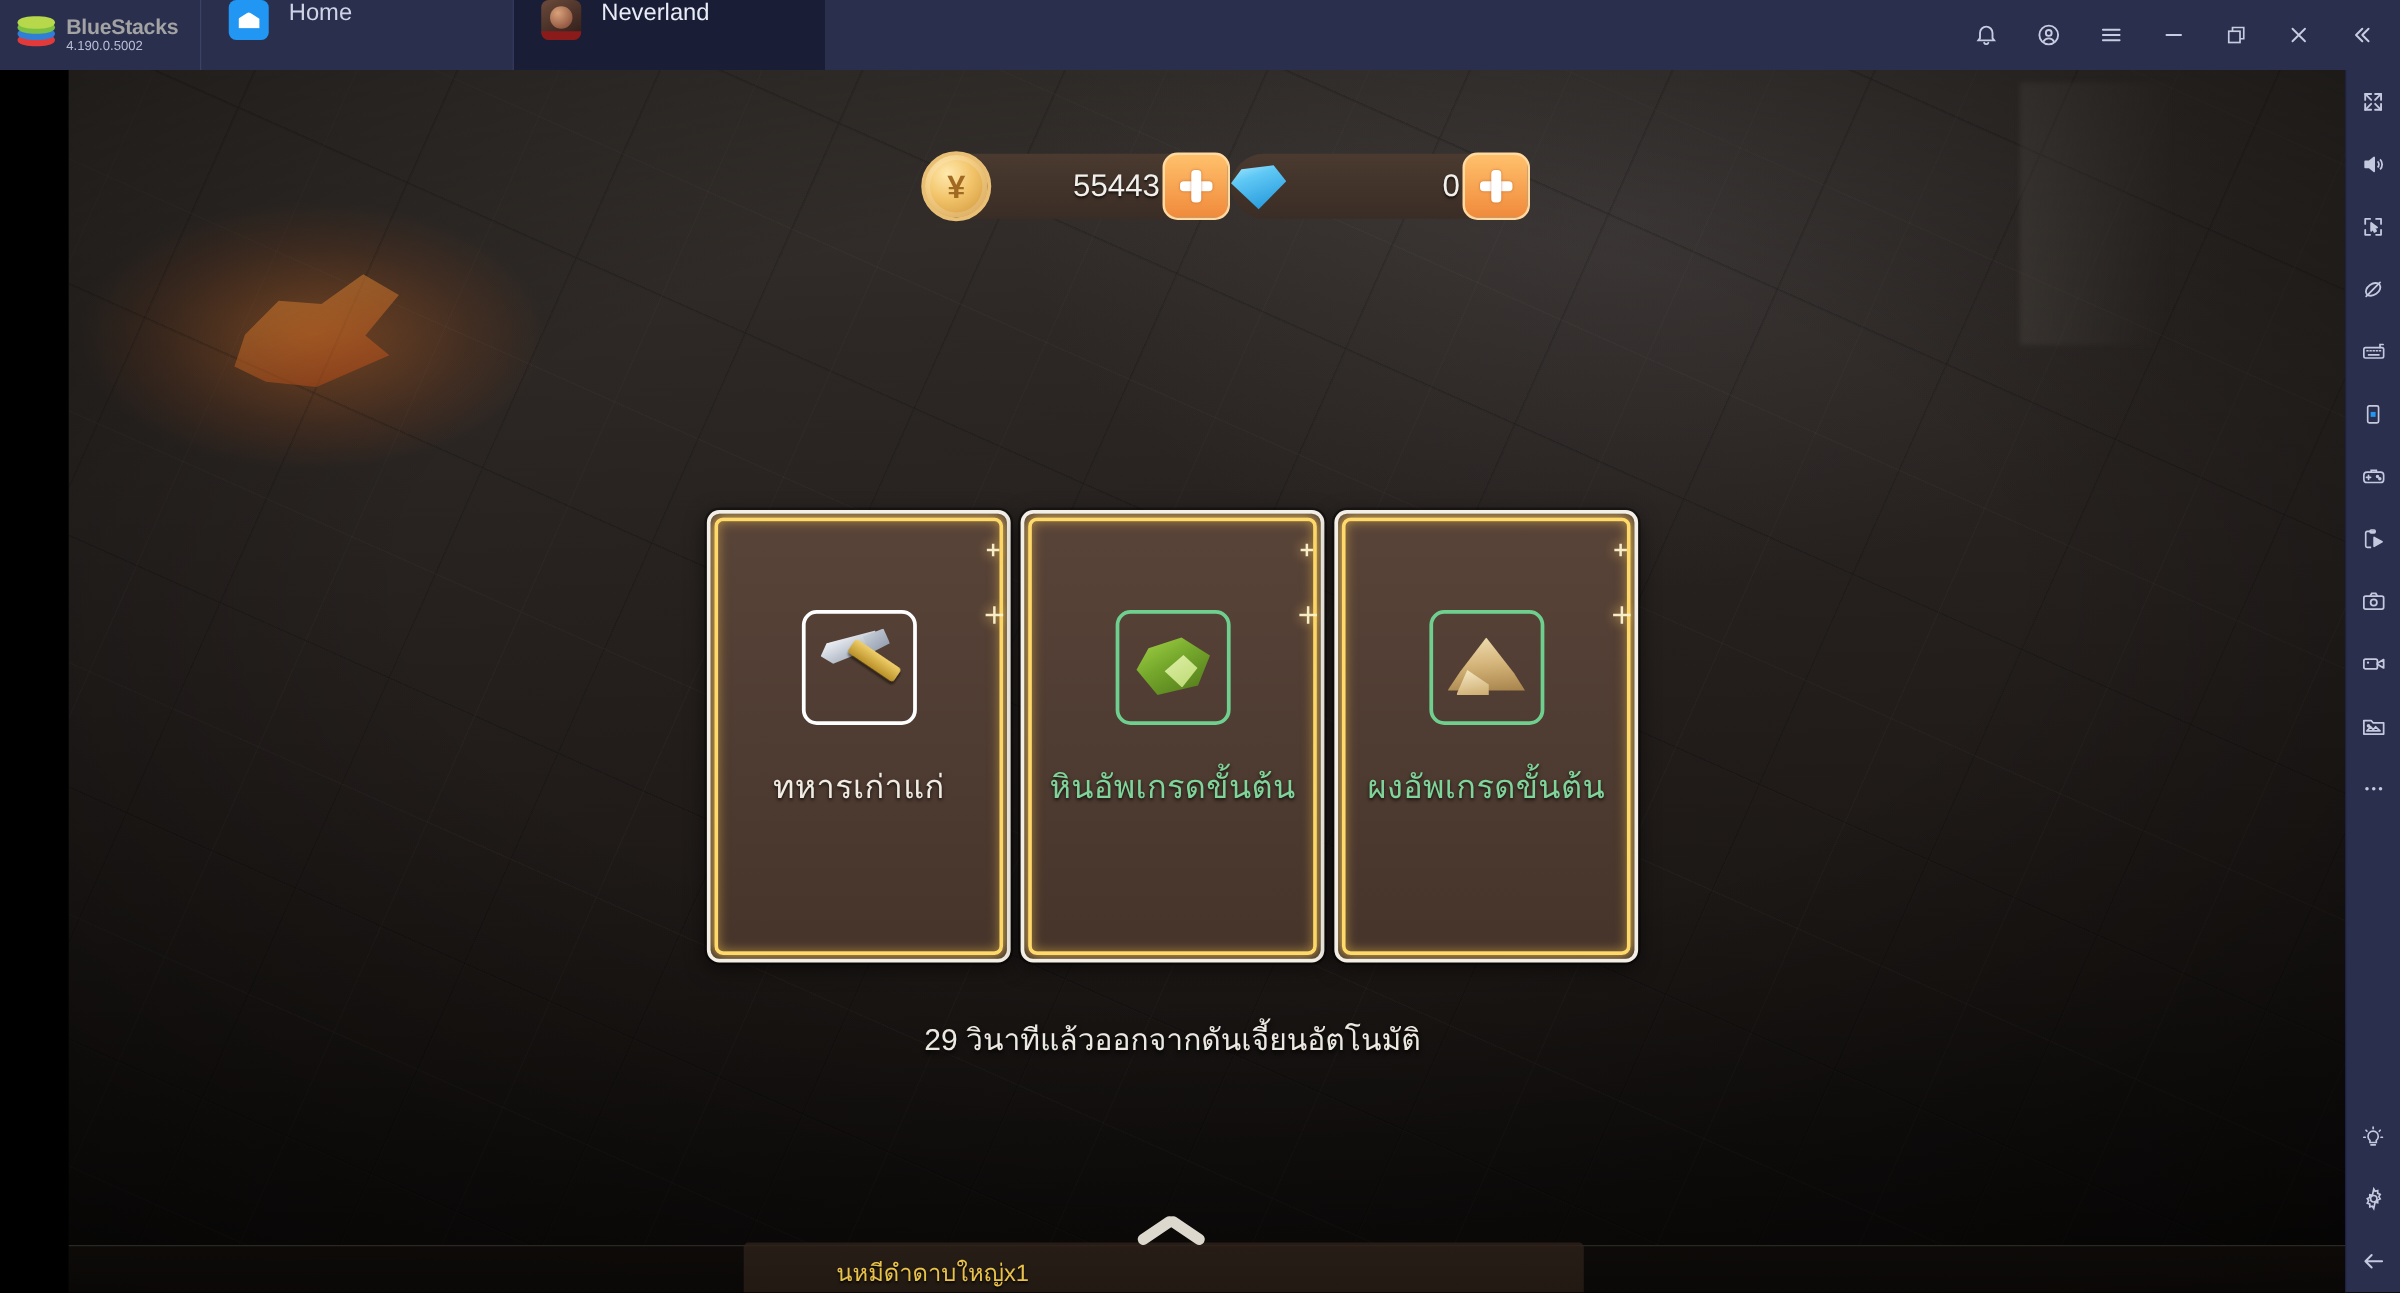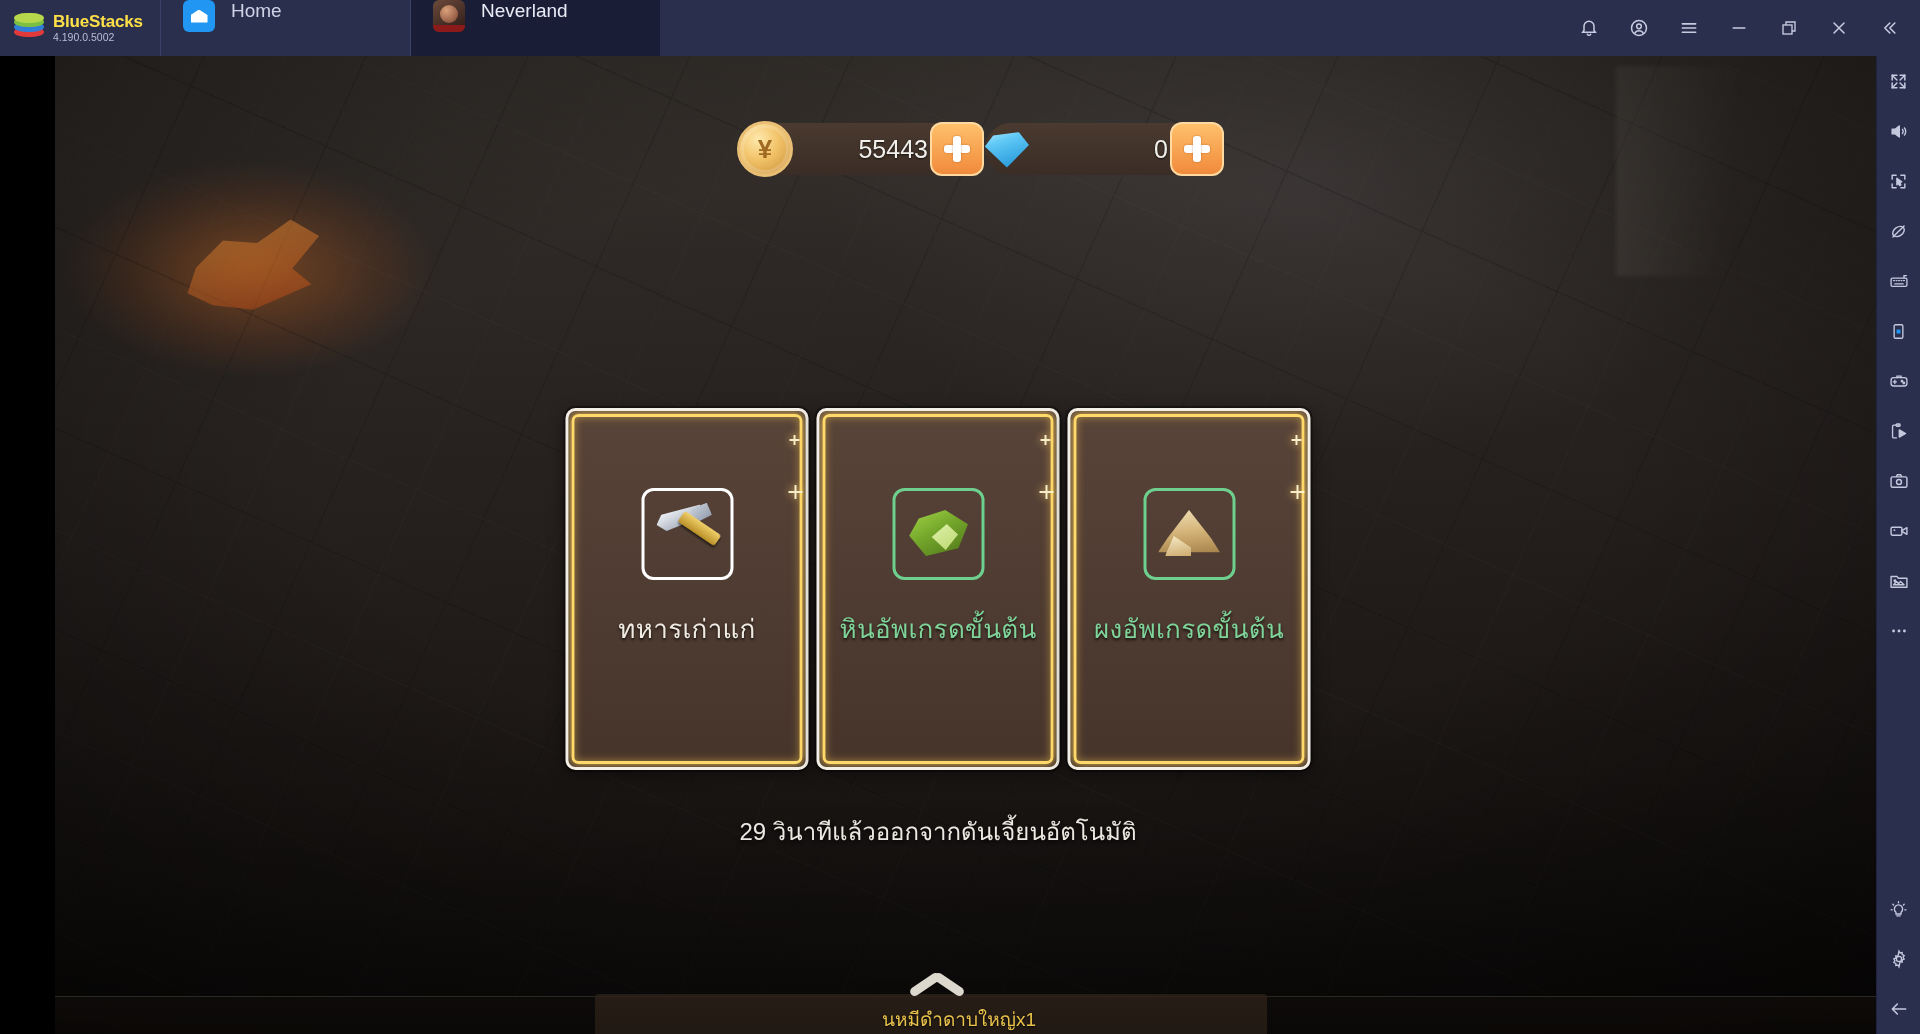--- a/index.html
+++ b/index.html
@@ -19,21 +19,21 @@
     width:160px; display:flex; align-items:center; gap:9px;
     padding-left:14px; flex:0 0 160px;
   }
   .bs-logo{ width:30px; height:30px; position:relative; flex:0 0 30px;}
   .bs-logo i{ position:absolute; left:0; width:30px; height:10px; border-radius:50%/60%; display:block;}
   .bs-logo i:nth-child(1){ top:14px; background:#e23a3a;}
   .bs-logo i:nth-child(2){ top:9px;  background:#2f7fd8;}
   .bs-logo i:nth-child(3){ top:4px;  background:#7bc043;}
   .bs-logo i:nth-child(4){ top:0px;  background:#b6d84a;}
   .brand-txt{ display:flex; flex-direction:column; line-height:1.05; }
-  .brand-name{ color:#fde047; font-size:17px; font-weight:bold; letter-spacing:-.2px;}
+  .brand-name{ color:#a3a3a3; font-size:17px; font-weight:bold; letter-spacing:-.2px;}
   .brand-ver{ color:#b9bdd4; font-size:10.5px; margin-top:2px;}
 
   .tabs{ display:flex; align-items:stretch; flex:0 0 auto; }
   .tab{
     width:250px; display:flex; align-items:flex-start; gap:16px; padding-left:22px;
     border-left:1px solid #3c4168; position:relative; cursor:pointer;
   }
   .tab.active{ background:#191d35; }
   .tab-label{ color:#cfd3e6; font-size:19px; white-space:nowrap; }
   .tab.active .tab-label{ color:#e9ecf7; }
@@ -287,21 +287,21 @@
   }
   #chevron:before{ left:0;  transform:rotate(-34deg); }
   #chevron:after{  left:24px; transform:rotate(34deg); }
 
   #chat{
     position:absolute; left:595px; top:938px; width:672px; height:96px;
     background:linear-gradient(180deg,rgba(46,34,26,.80) 0%,rgba(32,24,18,.72) 100%);
     border-radius:4px; z-index:4; overflow:hidden; padding:12px 18px;
   }
   .chat-line{ font-size:19px; white-space:nowrap; line-height:1.5; }
-  .chat-line.gold{ color:#e8c24a; padding-left:56px; text-shadow:0 1px 2px rgba(0,0,0,.8);text-align:center; }
+  .chat-line.gold{ color:#e8c24a; padding-left:56px; text-shadow:0 1px 2px rgba(0,0,0,.8); }
 
   #bottombar{
     position:absolute; left:55px; top:940px; right:0; height:94px; z-index:3;
     background:linear-gradient(180deg,rgba(14,11,9,.88),rgba(6,5,4,.96));
     border-top:1px solid rgba(190,180,160,.20);
   }
 
   
   #sidebar{
     position:absolute; right:0; top:56px; width:44px; height:978px;

